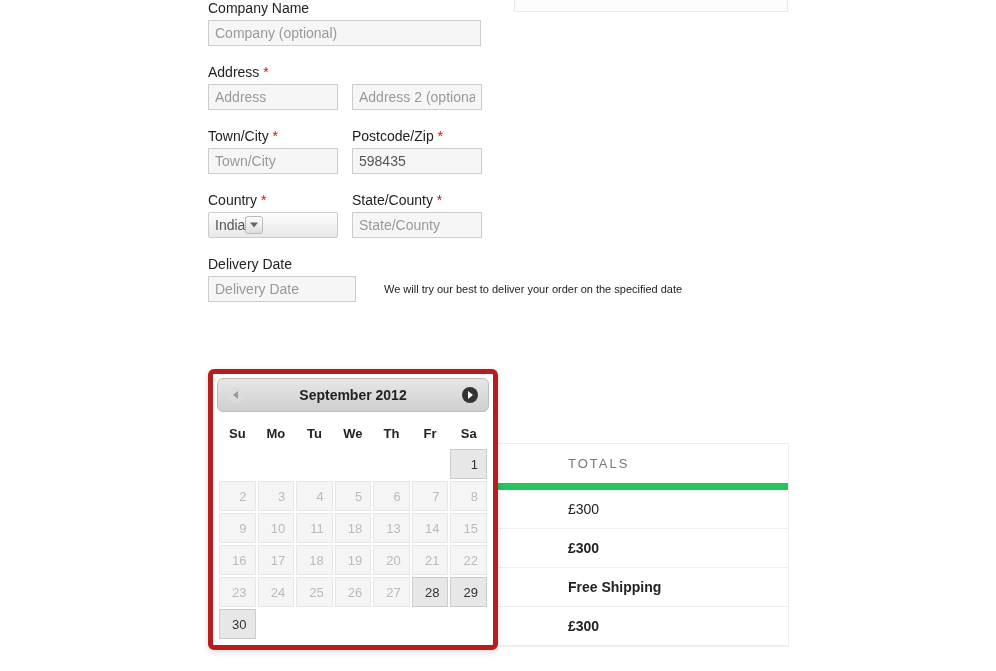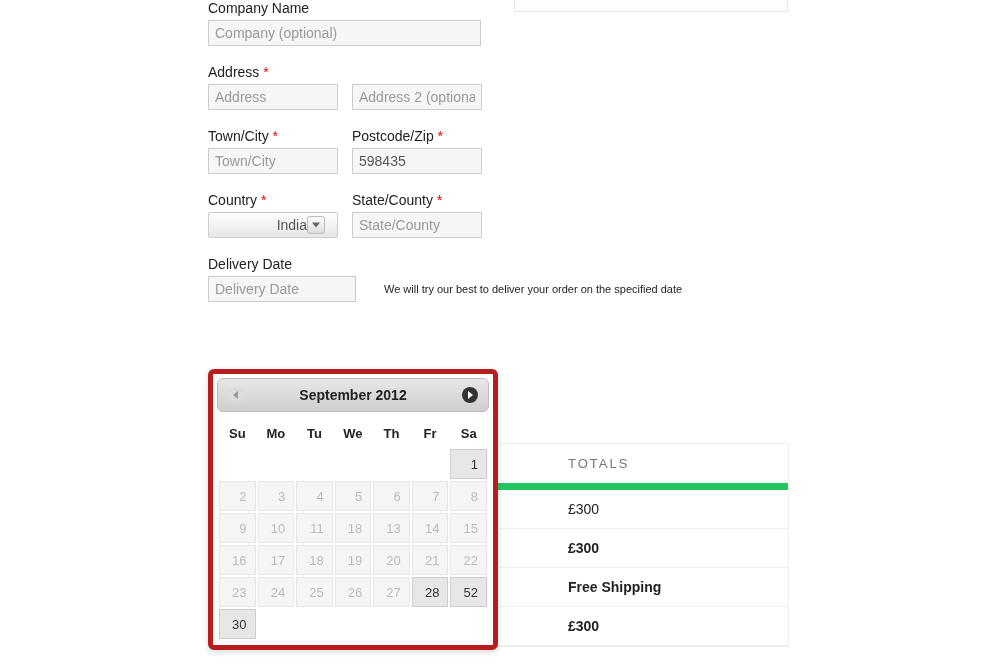--- a/index.html
+++ b/index.html
@@ -29,24 +29,24 @@
     color: #555;
     border: 1px solid #ccc;
     background: #f6f6f6;
   }
   input.fld::placeholder { color: #999; }
   .w-company { width: 273px; }
   .w-half    { width: 130px; }
   .pair { display: flex; gap: 14px; }
   .dd {
     width: 130px;
-    display: flex; align-items: center; justify-content: flex-end;
+    display: flex; align-items: center; justify-content: flex-start;
     background: linear-gradient(#fdfdfd, #e7e7e7);
     border-radius: 2px;
-    padding-right: 12px;
+    padding-right: 4px;
     cursor: pointer;
   }
   .dd .chev {
     width: 18px; height: 18px;
     border: 1px solid #bbb; border-radius: 3px;
     background: linear-gradient(#fdfdfd, #ddd);
     display: flex; align-items: center; justify-content: center;
   }
   .dd .chev svg { width: 8px; height: 6px; }
 
@@ -279,21 +279,21 @@
             <td>21</td>
             <td>22</td>
           </tr>
           <tr>
             <td>23</td>
             <td>24</td>
             <td>25</td>
             <td>26</td>
             <td>27</td>
             <td class="enabled">28</td>
-            <td class="enabled">52</td>
+            <td class="enabled">29</td>
           </tr>
           <tr>
             <td class="enabled">30</td>
             <td class="blank"></td>
             <td class="blank"></td>
             <td class="blank"></td>
             <td class="blank"></td>
             <td class="blank"></td>
             <td class="blank"></td>
           </tr>

